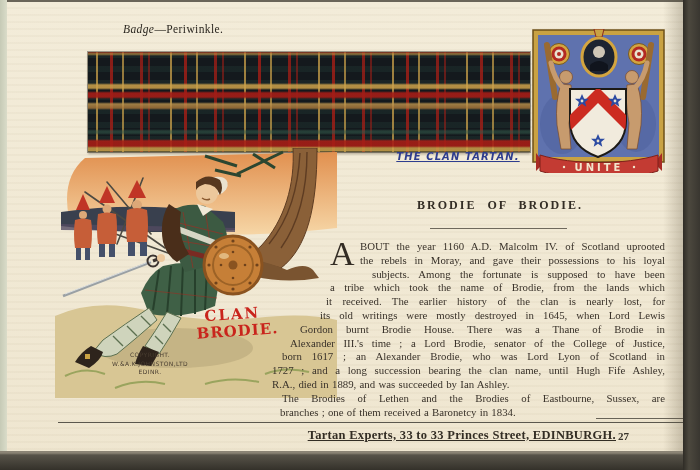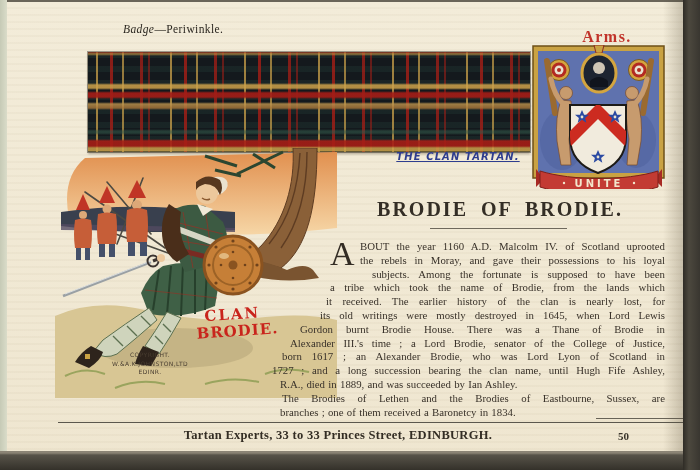--- a/index.html
+++ b/index.html
@@ -41,49 +41,49 @@
         rgba(166,30,22,.75) 52px, rgba(166,30,22,.75) 55px,
         rgba(0,0,0,0) 55px, rgba(0,0,0,0) 60px,
         rgba(166,30,22,.55) 60px, rgba(166,30,22,.55) 62px,
         rgba(0,0,0,0) 62px, rgba(0,0,0,0) 74px),
       repeating-linear-gradient(to bottom, rgba(36,62,56,.32) 0 6px, rgba(0,0,0,0) 6px 14px),
       #14191d;}
   .tartan-caption{position:absolute;left:388px;top:151px;width:140px;font-family:"DejaVu Sans",sans-serif;
     font-style:italic;font-weight:bold;font-size:10px;letter-spacing:1.1px;color:#2e3d8f;text-align:center;text-decoration:underline;}
 
   
-  .arms-panel{position:absolute;left:532px;top:45px;width:134px;height:144px;}
+  .arms-panel{position:absolute;left:532px;top:29px;width:134px;height:144px;}
   .illustration{position:absolute;left:55px;top:148px;width:282px;height:250px;}
 
   .clan-label{position:absolute;left:196px;top:306px;transform:rotate(-4deg);color:#c9241c;
     font-family:"DejaVu Serif",serif;font-weight:bold;line-height:17px;}
   .clan-label .l1{font-size:15px;letter-spacing:2px;margin-left:9px;}
   .clan-label .l2{font-size:15px;letter-spacing:1px;}
   .copyright{position:absolute;left:102px;top:351px;width:96px;text-align:center;
     font-family:"DejaVu Sans",sans-serif;font-size:6px;line-height:8.5px;color:#483d30;letter-spacing:.4px;}
 
   
   .article-heading{position:absolute;left:340px;top:198px;width:320px;text-align:center;
-    font-size:20px;font-weight:bold;letter-spacing:2px;word-spacing:6px;color:#332d25;}
+    font-size:12px;font-weight:bold;letter-spacing:2px;word-spacing:6px;color:#332d25;}
   .heading-rule{position:absolute;left:430px;top:228px;width:137px;height:1px;background:#6f695d;}
   .body-text{position:absolute;left:268px;top:240px;width:397px;color:#39322a;}
   .bl{font-size:10.8px;line-height:13.8px;text-align:justify;text-align-last:justify;word-spacing:.6px;}
   .bl.last{text-align-last:left;}
   .ml1{margin-left:92px;}  .ml2{margin-left:92px;}  .ml3{margin-left:104px;}
   .ml4{margin-left:62px;}  .ml5{margin-left:58px;}  .ml6{margin-left:52px;}
   .ml7{margin-left:32px;}  .ml8{margin-left:22px;}  .ml9{margin-left:14px;}
-  .ml10{margin-left:4px;}  .ml11{margin-left:12px;}
+  .ml10{margin-left:4px;}  .ml11{margin-left:4px;}
   .ml12{margin-left:14px;} .ml13{margin-left:12px;}
   .drop-cap{position:absolute;left:62px;top:-2px;font-size:34px;line-height:32px;color:#332c24;font-family:"Liberation Serif",serif;}
 
   
   .footer-rule{position:absolute;left:58px;top:422px;width:628px;height:1px;background:#5b574d;}
   .footer-rule2{position:absolute;left:596px;top:418px;width:100px;height:1px;background:rgba(70,66,56,.8);}
-  .footer-address{position:absolute;left:60px;top:428px;width:556px;text-align:center;
-    font-size:12.5px;font-weight:bold;color:#332d24;letter-spacing:.3px;}
+  .footer-address{position:absolute;left:60px;top:428px;width:556px;text-align:right;
+    font-size:12.5px;font-weight:bold;color:#332d24;letter-spacing:.3px;text-decoration:underline;}
   .page-number{position:absolute;left:618px;top:430px;font-size:11px;font-weight:bold;color:#3a352c;}
 </style>
 </head>
 <body>
 
 <div class="scan">
 
   <div class="badge-label">
     <span class="em">Badge</span><span>—Periwinkle.</span>
   </div>
@@ -302,20 +302,20 @@
     <div class="bl ml9">born 1617 ; an Alexander Brodie, who was Lord Lyon of Scotland in</div>
     <div class="bl ml10">1727 ; and a long succession bearing the clan name, until Hugh Fife Ashley,</div>
     <div class="bl ml11 last">R.A., died in 1889, and was succeeded by Ian Ashley.</div>
     <div class="bl ml12">The Brodies of Lethen and the Brodies of Eastbourne, Sussex, are</div>
     <div class="bl ml13 last">branches ; one of them received a Baronetcy in 1834.</div>
   </div>
 
   <div class="footer-rule2"></div>
   <div class="footer-rule"></div>
   <div class="footer-address">Tartan Experts, 33 to 33 Princes Street, EDINBURGH.</div>
-  <div class="page-number">50</div>
+  <div class="page-number">27</div>
 
   <div class="page-right-shade"></div>
   <div class="edge-top"></div>
   <div class="edge-left"></div>
   <div class="edge-bottom"></div>
   <div class="edge-right"></div>
 </div>
 
 </body></html>

